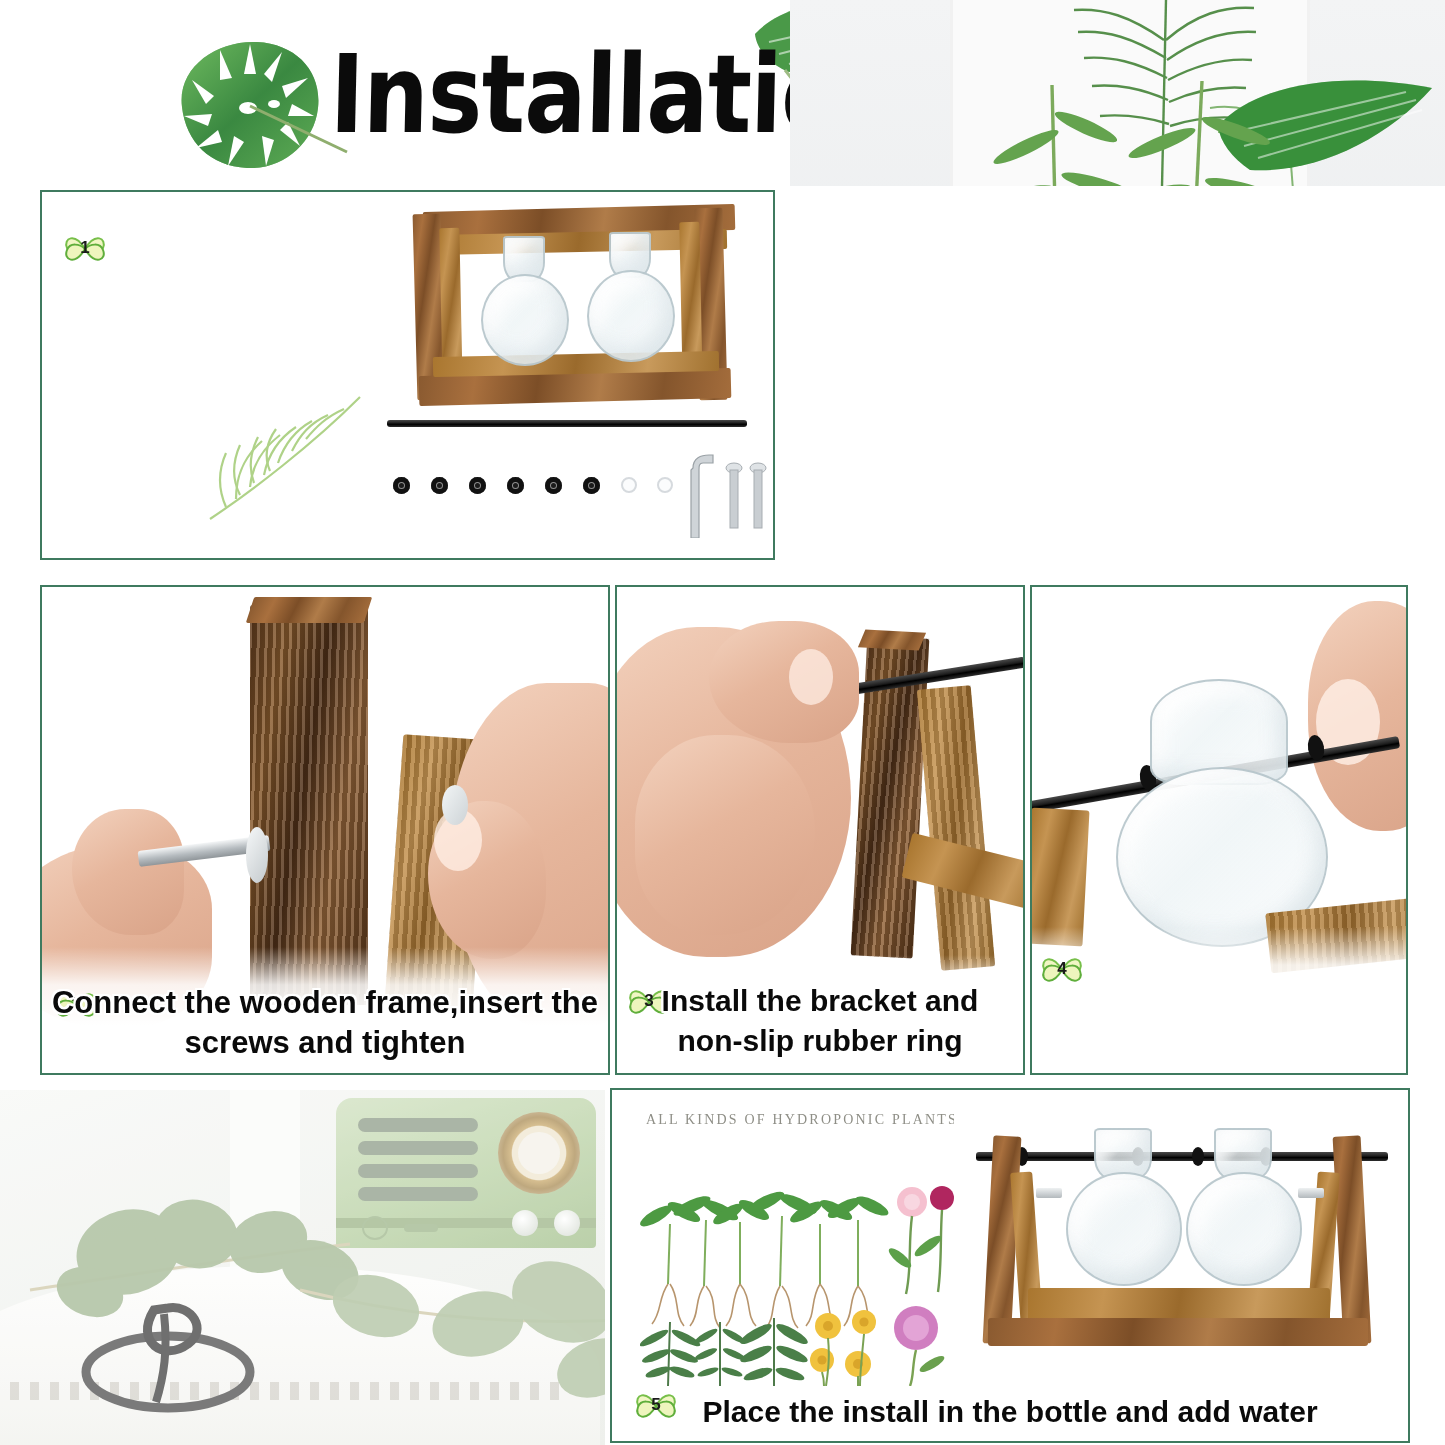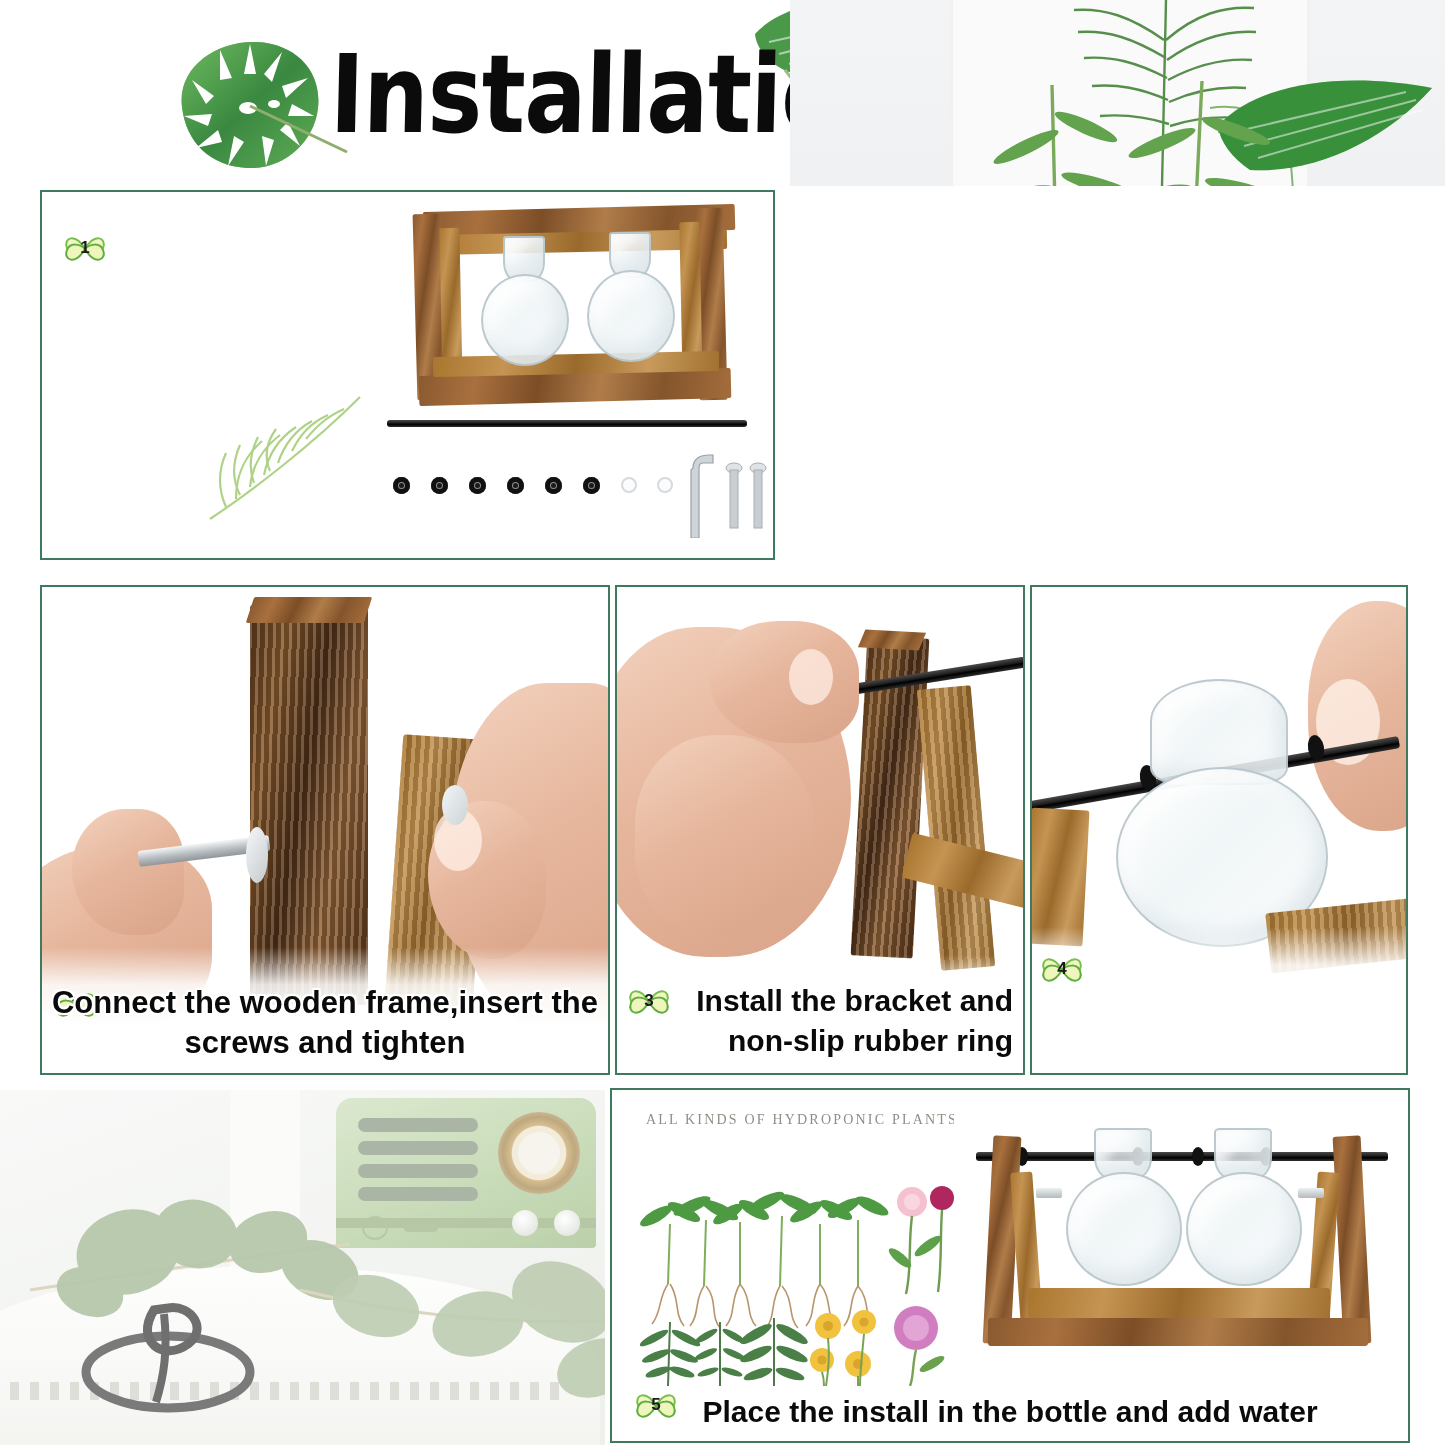--- a/index.html
+++ b/index.html
@@ -62,21 +62,21 @@
   }
 
   
   #p2 { left:40px; top:585px; width:570px; height:490px; }
   #p2-photo { position:absolute; left:0; top:0; width:100%; height:100%; background:#fff; }
   #p2-cap { bottom:10px; font-size:31px; line-height:40px; padding:0 4px;margin-top:40px; }
   #p2-badge { position:absolute; left:10px; bottom:45px; }
 
   
   #p3 { left:615px; top:585px; width:410px; height:490px; }
-  #p3-cap { bottom:12px; font-size:30px; line-height:40px; padding:0 10px;text-align:right; }
+  #p3-cap { bottom:12px; font-size:30px; line-height:40px; padding:0 10px; }
   #p3-badge { position:absolute; left:8px; bottom:48px; }
 
   
   #p4 { left:1030px; top:585px; width:378px; height:490px; }
   #p4-cap { bottom:8px; font-size:28px; line-height:36px; padding:0 4px; }
   #p4-badge { position:absolute; left:6px; bottom:80px; }
 
   
   #p6 { position:absolute; left:0; top:1090px; width:605px; height:355px; overflow:hidden; background:#f4f5f2; border:none; }
 

